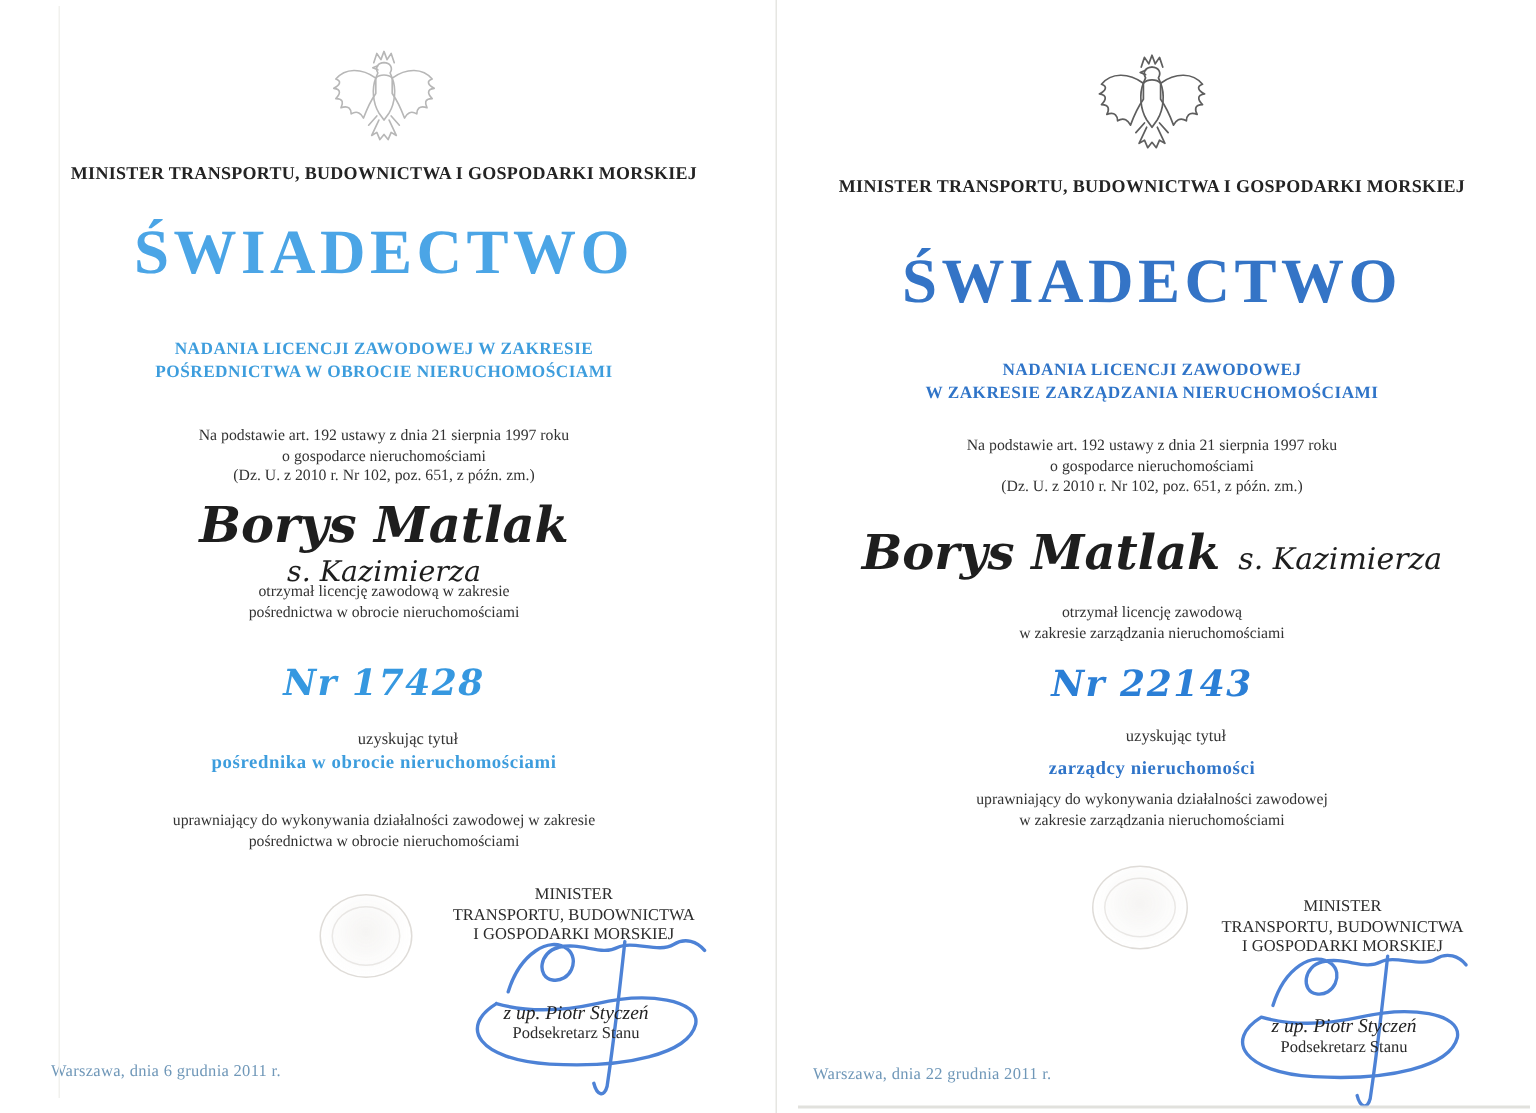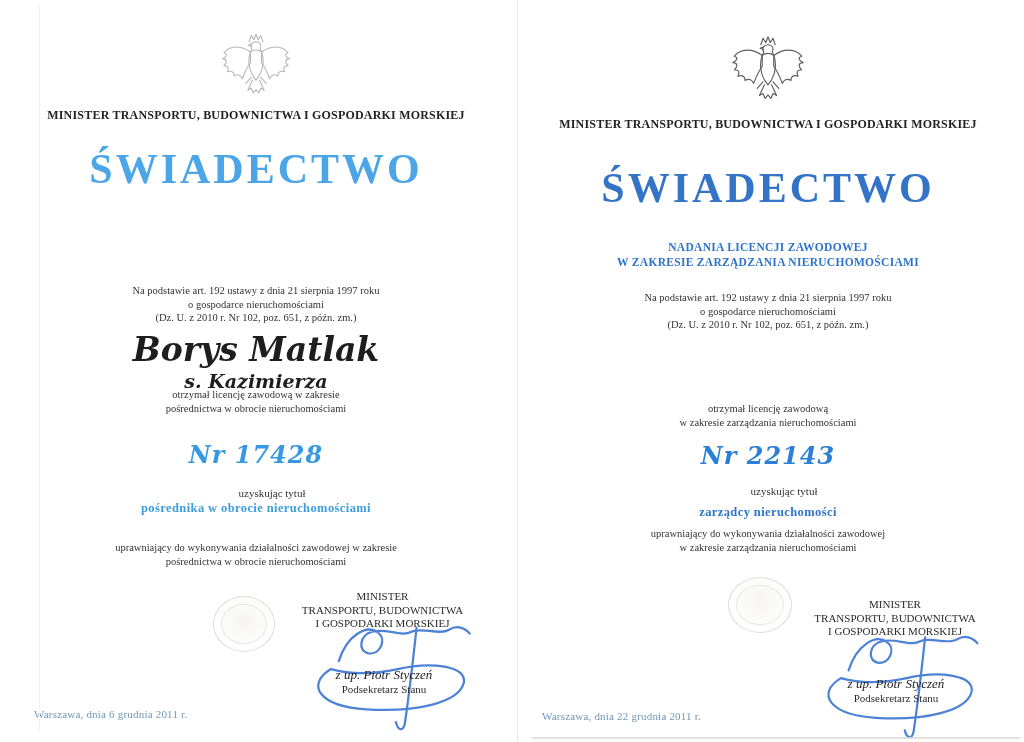--- a/index.html
+++ b/index.html
@@ -30,21 +30,21 @@
   .page-right .big-title { color:#3474c6; }
 
   .subtitle { font-weight:bold; font-size:11.5px; line-height:14.5px; letter-spacing:.3px; }
   .page-left  .subtitle { color:#3d9ddd; }
   .page-right .subtitle { color:#2f74c8; }
 
   .legal { font-size:10.5px; line-height:13.5px; color:#333; }
 
   .holder-name { font-style:italic; font-weight:bold; font-size:33px; color:#1e1e1e;
                  font-family:"DejaVu Serif", serif; }
-  .holder-filiation { font-style:italic; font-weight:bold; font-size:19px; color:#1e1e1e;
+  .holder-filiation { font-style:italic; font-weight:normal; font-size:19px; color:#1e1e1e;
                  font-family:"DejaVu Serif", serif; }
 
   .grant, .entitle { font-size:10.5px; line-height:13.5px; color:#333; }
 
   .license-no { font-style:italic; font-weight:bold; font-size:24px; letter-spacing:1px;
                 font-family:"DejaVu Serif", serif; }
   .page-left  .license-no { color:#3698e0; }
   .page-right .license-no { color:#2b7fd6; }
 
   .obtaining { font-size:11px; color:#333;margin-left:32px; }
@@ -139,20 +139,24 @@
   <section class="page page-left">
 
     <svg class="eagle eagle-left" viewBox="0 0 120 95">
       <use href="#eagle-shape"></use>
     </svg>
 
     <div class="ctr ministry pl-ministry">MINISTER TRANSPORTU, BUDOWNICTWA I GOSPODARKI MORSKIEJ</div>
 
     <div class="ctr big-title pl-title">ŚWIADECTWO</div>
 
+    <div class="ctr subtitle pl-subtitle">
+      <div>NADANIA LICENCJI ZAWODOWEJ W ZAKRESIE</div>
+      <div>POŚREDNICTWA W OBROCIE NIERUCHOMOŚCIAMI</div>
+    </div>
 
     <div class="ctr legal pl-legal">
       <div>Na podstawie art. 192 ustawy z dnia 21 sierpnia 1997 roku</div>
       <div>o gospodarce nieruchomościami</div>
       <div>(Dz. U. z 2010 r. Nr 102, poz. 651, z późn. zm.)</div>
     </div>
 
     <div class="ctr holder-name pl-name">Borys Matlak</div>
     <div class="ctr holder-filiation pl-filiation">s. Kazimierza</div>
 
@@ -210,20 +214,24 @@
       <div>NADANIA LICENCJI ZAWODOWEJ</div>
       <div>W ZAKRESIE ZARZĄDZANIA NIERUCHOMOŚCIAMI</div>
     </div>
 
     <div class="ctr legal pr-legal">
       <div>Na podstawie art. 192 ustawy z dnia 21 sierpnia 1997 roku</div>
       <div>o gospodarce nieruchomościami</div>
       <div>(Dz. U. z 2010 r. Nr 102, poz. 651, z późn. zm.)</div>
     </div>
 
+    <div class="ctr pr-nameline">
+      <span class="holder-name">Borys Matlak</span>
+      <span class="holder-filiation">s. Kazimierza</span>
+    </div>
 
     <div class="ctr grant pr-grant">
       <div>otrzymał licencję zawodową</div>
       <div>w zakresie zarządzania nieruchomościami</div>
     </div>
 
     <div class="ctr license-no pr-number">Nr 22143</div>
 
     <div class="ctr obtaining pr-obtaining">uzyskując tytuł</div>
 

